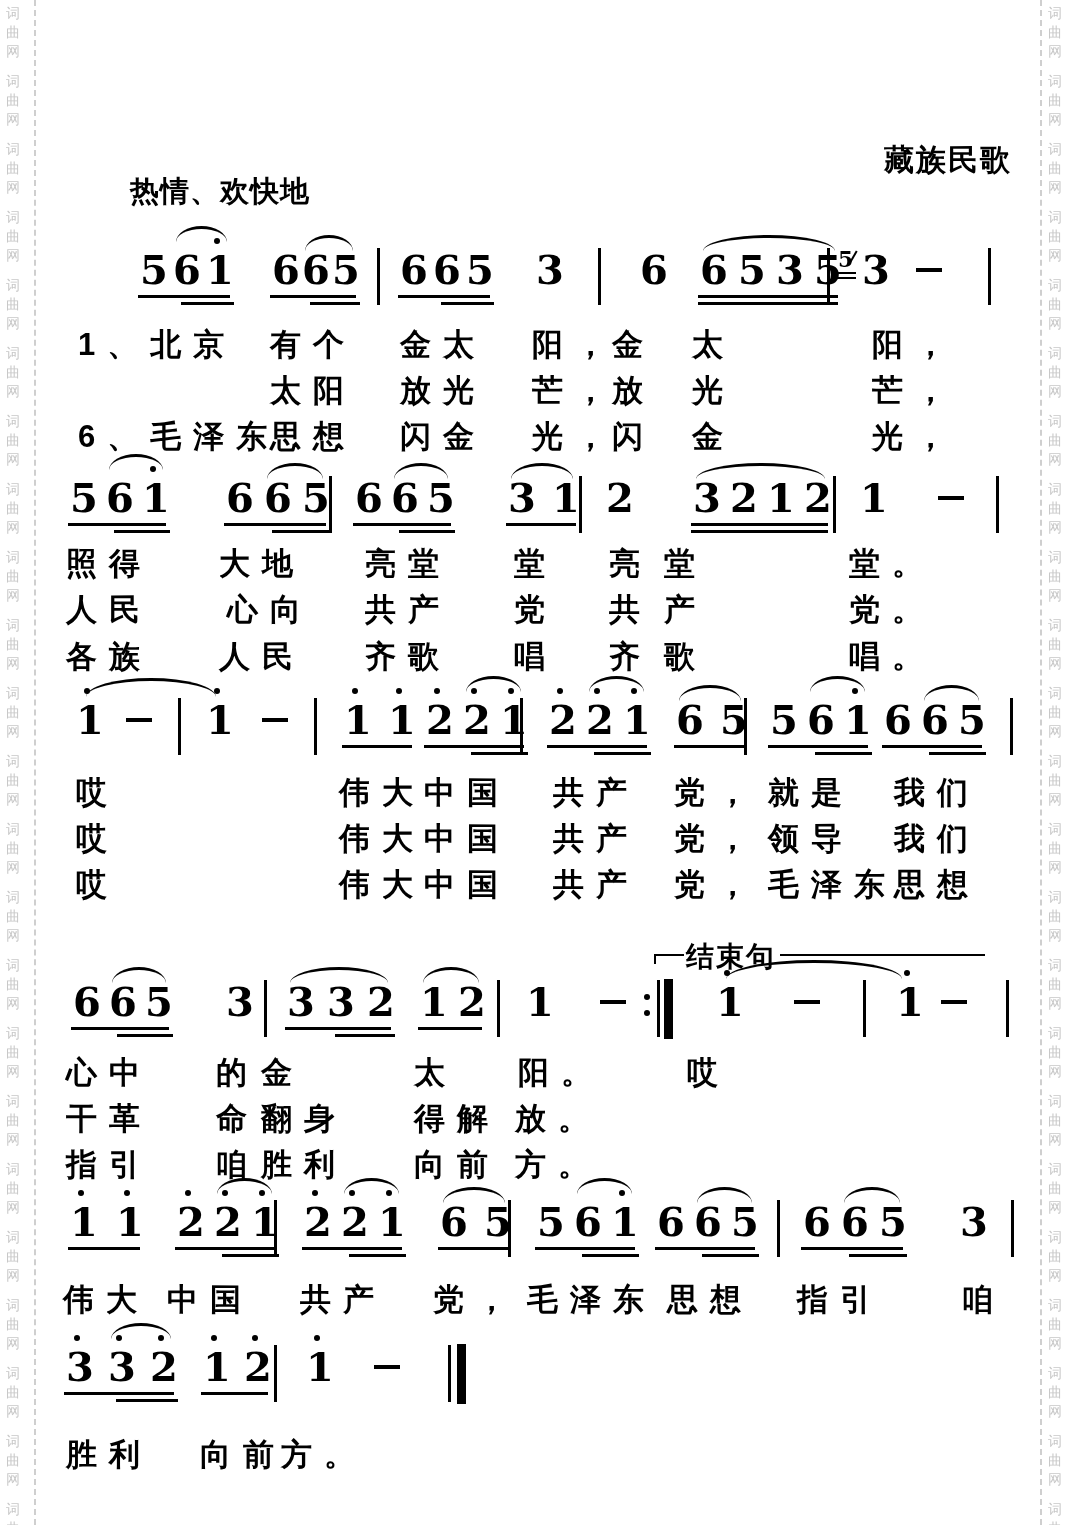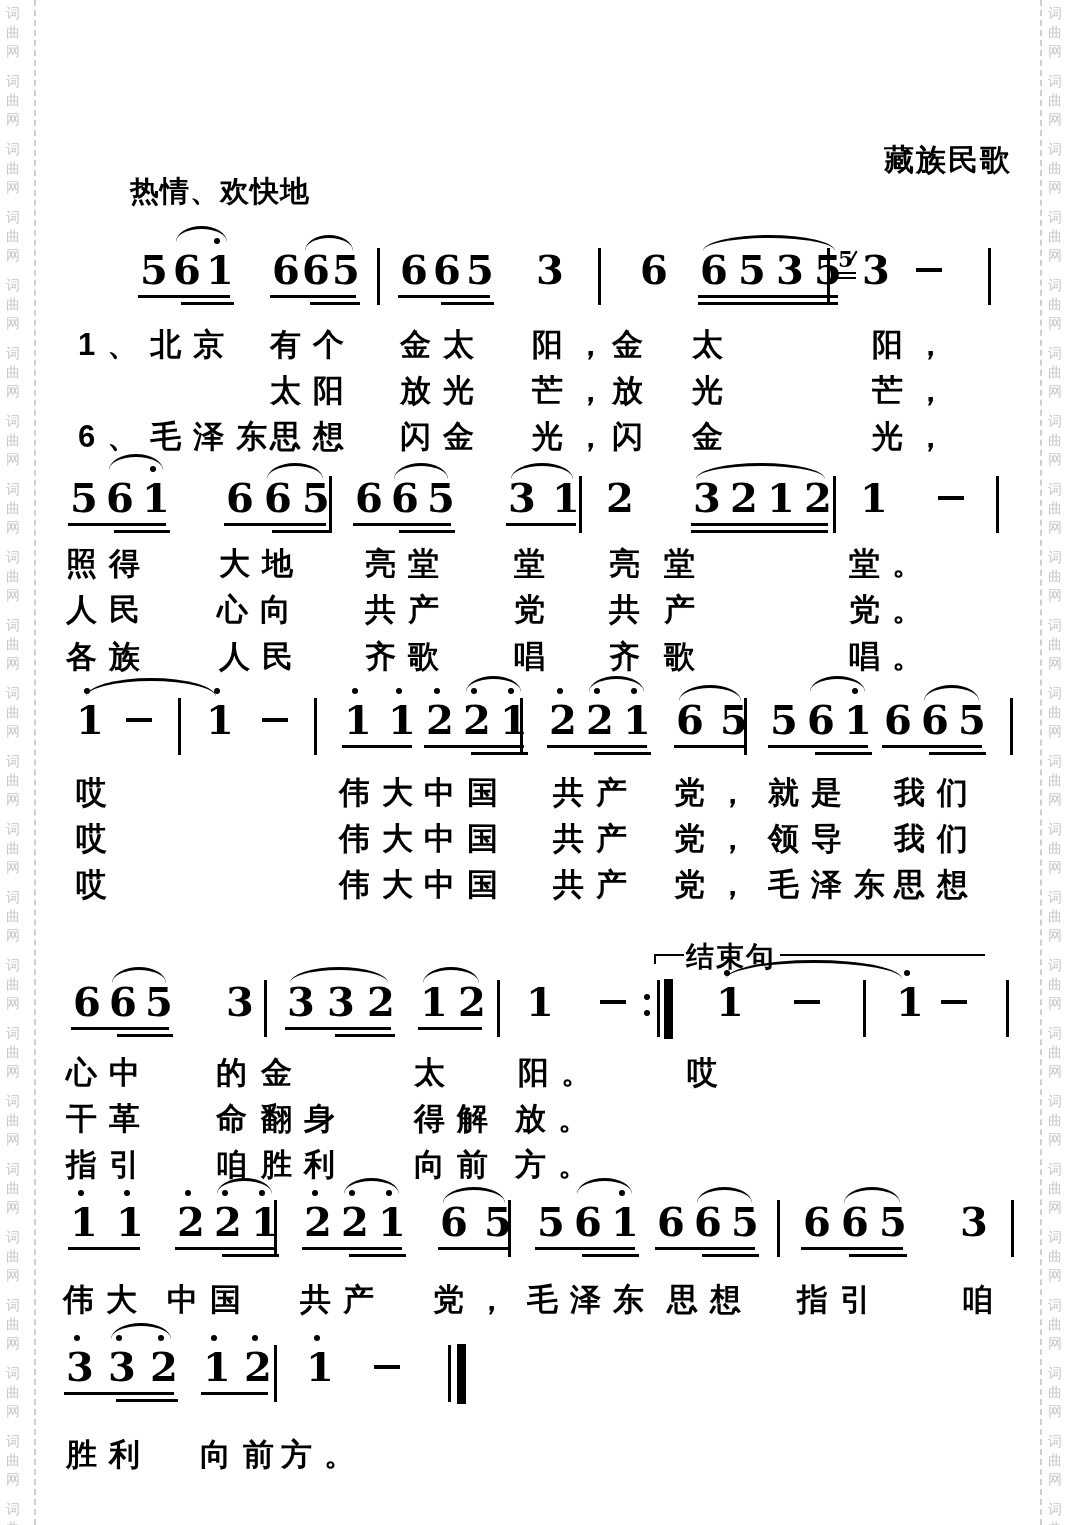--- a/index.html
+++ b/index.html
@@ -374,21 +374,21 @@
         <div class="bar" style="left: 996px;"></div>
       </div>
       <div class="lyr" style="left: 66px; top: 547px;">照得</div>
       <div class="lyr" style="left: 219px; top: 547px;">大地</div>
       <div class="lyr" style="left: 365px; top: 547px;">亮堂</div>
       <div class="lyr" style="left: 514px; top: 547px;">堂</div>
       <div class="lyr" style="left: 609px; top: 547px;">亮</div>
       <div class="lyr" style="left: 664px; top: 547px;">堂</div>
       <div class="lyr" style="left: 849px; top: 547px;">堂。</div>
       <div class="lyr" style="left: 66px; top: 593px;">人民</div>
-      <div class="lyr" style="left: 217px; top: 593px;">心向</div>
+      <div class="lyr" style="left: 227px; top: 593px;">心向</div>
       <div class="lyr" style="left: 365px; top: 593px;">共产</div>
       <div class="lyr" style="left: 514px; top: 593px;">党</div>
       <div class="lyr" style="left: 609px; top: 593px;">共</div>
       <div class="lyr" style="left: 664px; top: 593px;">产</div>
       <div class="lyr" style="left: 849px; top: 593px;">党。</div>
       <div class="lyr" style="left: 66px; top: 640px;">各族</div>
       <div class="lyr" style="left: 219px; top: 640px;">人民</div>
       <div class="lyr" style="left: 365px; top: 640px;">齐歌</div>
       <div class="lyr" style="left: 514px; top: 640px;">唱</div>
       <div class="lyr" style="left: 609px; top: 640px;">齐</div>

